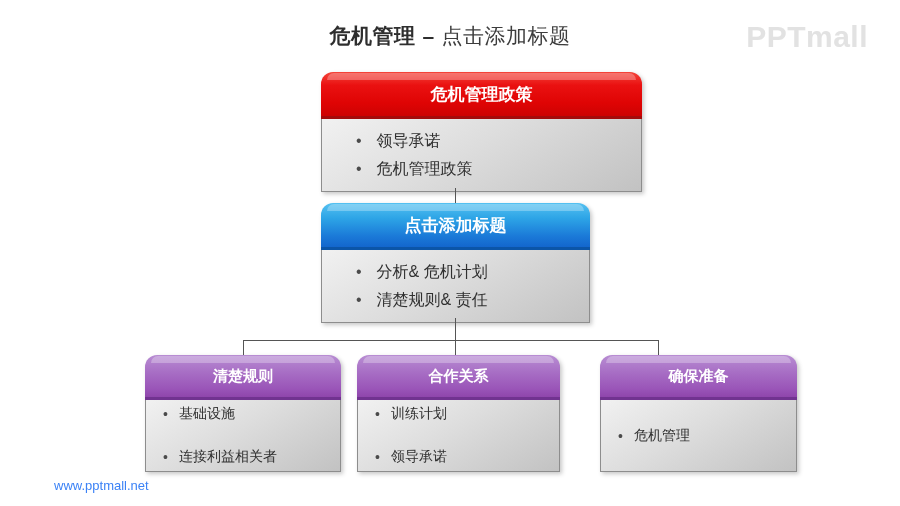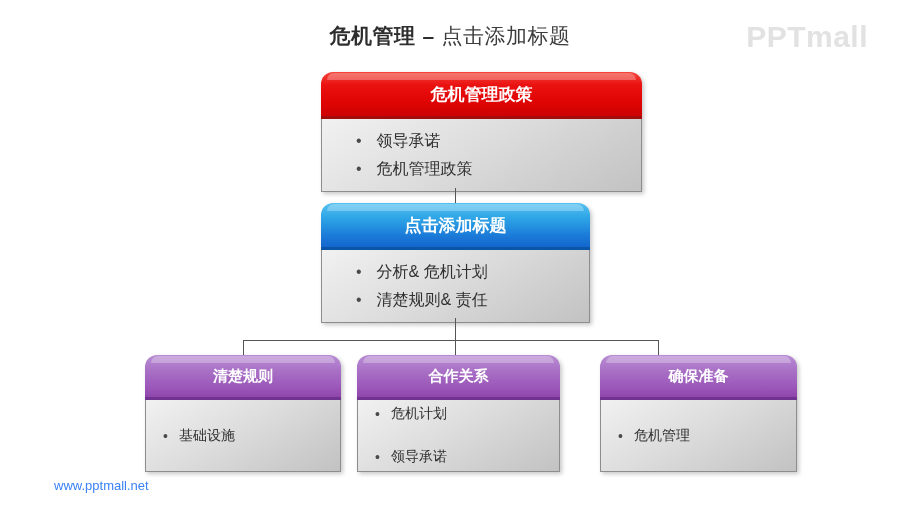--- a/index.html
+++ b/index.html
@@ -99,31 +99,35 @@
 
   <div class="node lvl3" style="left:145px;top:355px;width:196px;">
     <div class="hd purple">
       <span>清楚规则</span>
     </div>
     <div class="bd">
       <div class="bullet">
           <span class="dot"></span>
           <span>基础设施</span>
         </div>
+      <div class="bullet">
+          <span class="dot"></span>
+          <span>连接利益相关者</span>
+        </div>
     </div>
   </div>
 
   <div class="node lvl3" style="left:357px;top:355px;width:203px;">
     <div class="hd purple">
       <span>合作关系</span>
     </div>
     <div class="bd">
       <div class="bullet">
           <span class="dot"></span>
-          <span>危机计划</span>
+          <span>训练计划</span>
         </div>
       <div class="bullet">
           <span class="dot"></span>
           <span>领导承诺</span>
         </div>
     </div>
   </div>
 
   <div class="node lvl3" style="left:560px;top:355px;width:197px;padding-left:40px;">
     <div class="hd purple">

